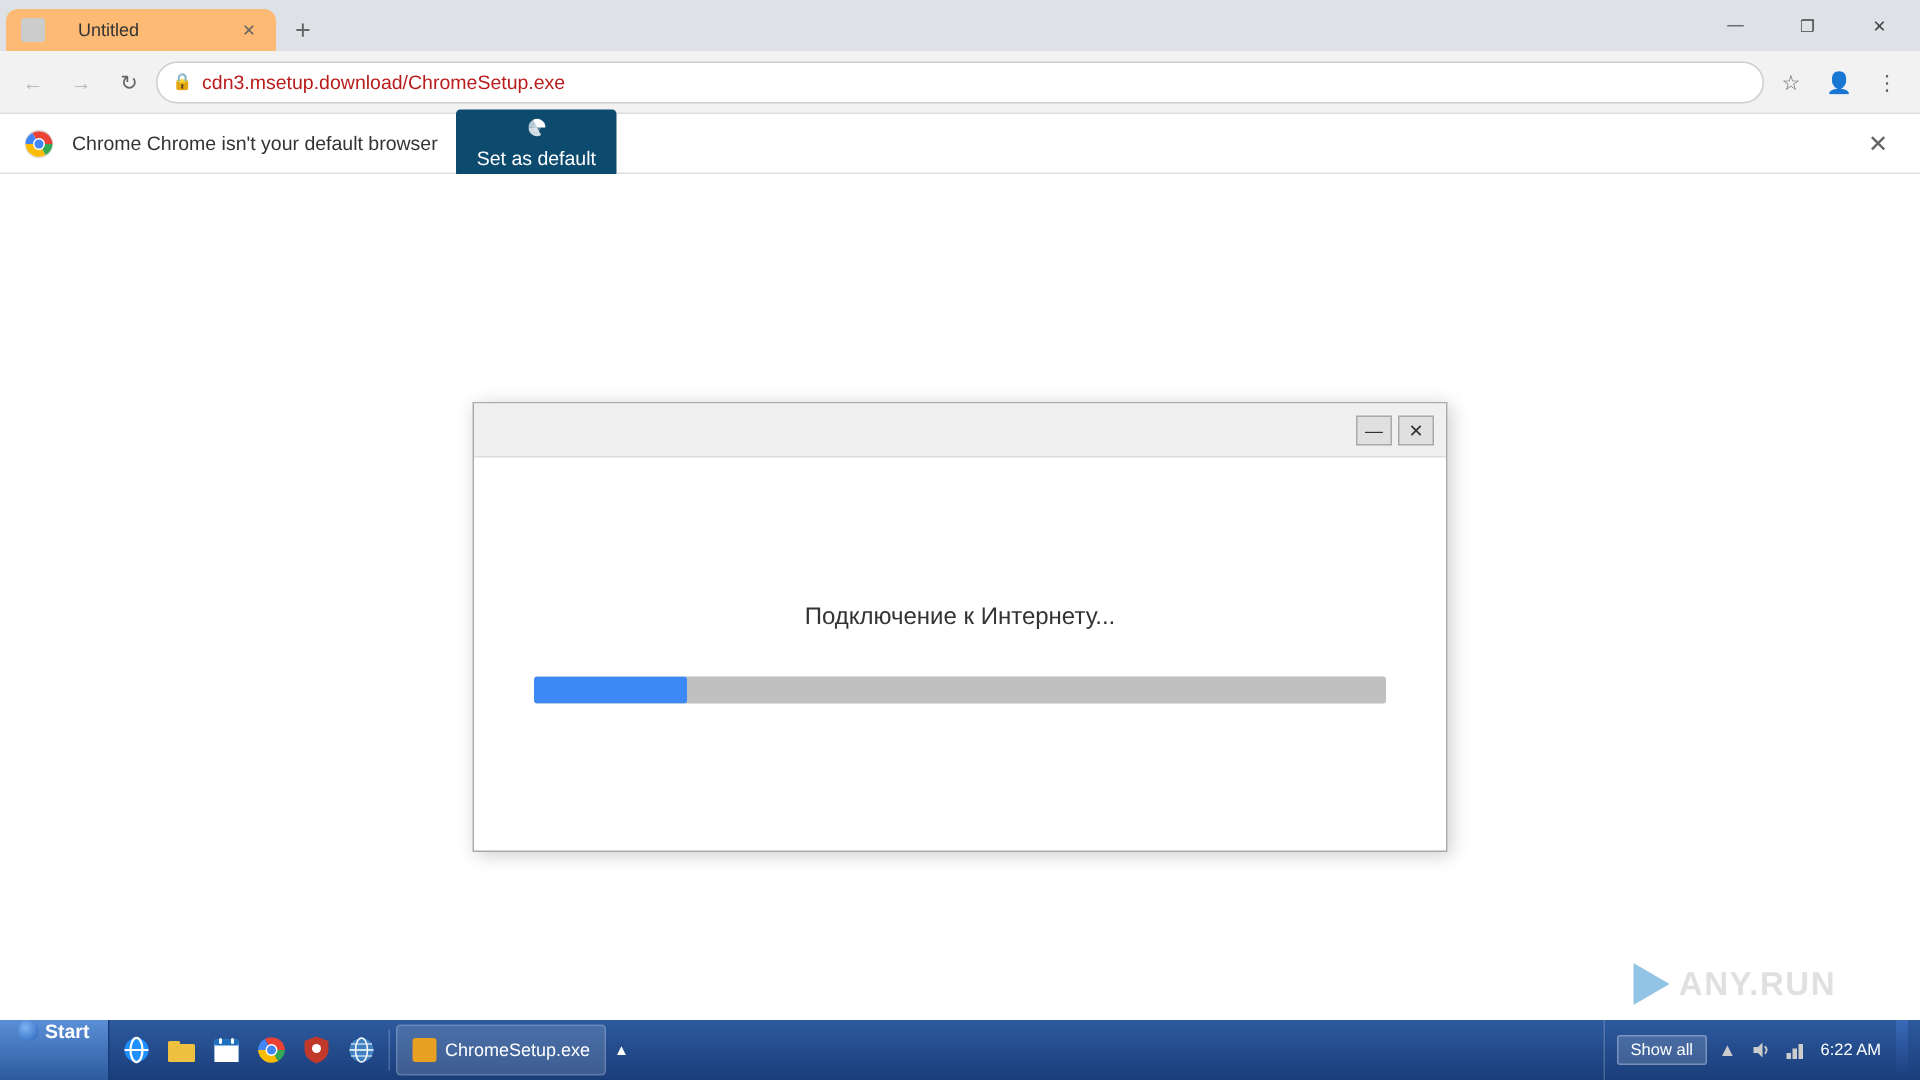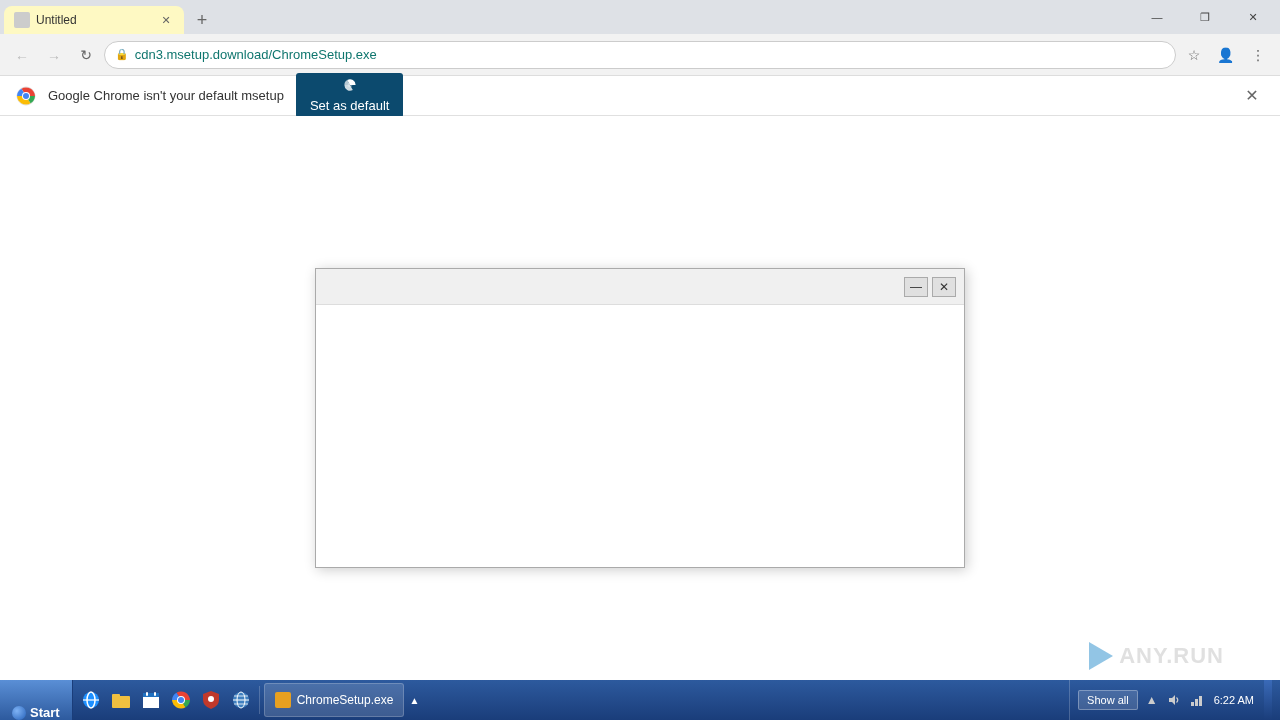--- a/index.html
+++ b/index.html
@@ -33,31 +33,31 @@
 
     .tab-strip {
       display: flex;
       align-items: flex-end;
       height: 100%;
       flex: 1;
     }
 
     .tab {
       height: 28px;
-      background: #fef9c3;
+      background: #fdba74;
       border-radius: 8px 8px 0 0;
       display: flex;
       align-items: center;
       padding: 0 10px;
       min-width: 180px;
       max-width: 220px;
       position: relative;
       font-size: 12px;
       color: #333;
-      gap: 6px;
+      gap: 22px;
     }
 
     .tab-favicon {
       width: 16px;
       height: 16px;
       background: #ccc;
       border-radius: 2px;
       flex-shrink: 0;
     }
 
@@ -151,21 +151,21 @@
       color: #333;
     }
 
     .lock-icon {
       color: #888;
       font-size: 11px;
     }
 
     .url-text {
       font-size: 13px;
-      color: #0f766e;
+      color: #b91c1c;
     }
 
     .url-action-btn {
       width: 28px;
       height: 28px;
       border-radius: 50%;
       display: flex;
       align-items: center;
       justify-content: center;
       font-size: 14px;
@@ -292,21 +292,21 @@
       height: 100%;
       background: #3d8af7;
       border-radius: 2px;
     }
 
     .start-btn {
       height: 40px;
       padding: 0 12px;
       background: linear-gradient(to bottom, #5a8fd6, #2d5a9e);
       display: flex;
-      align-items: flex-end;
+      align-items: flex-start;
       gap: 4px;
       font-size: 13px;
       font-weight: bold;
       color: #fff;
       cursor: pointer;
       border-right: 1px solid #1a3d7a;
     }
 
     .start-orb {
       width: 14px;
@@ -515,40 +515,48 @@
   <div class="notification-bar">
     <svg class="chrome-svg-logo" viewBox="0 0 20 20" xmlns="http://www.w3.org/2000/svg">
       <circle cx="10" cy="10" r="9" fill="none" stroke="#ddd" stroke-width="1"></circle>
       <path d="M10 10 L19 10 A9 9 0 0 0 5.5 2.7 Z" fill="#ea4335"></path>
       <path d="M10 10 L5.5 2.7 A9 9 0 0 0 1 10 Z" fill="#4285f4"></path>
       <path d="M10 10 L1 10 A9 9 0 0 0 14.5 17.3 Z" fill="#fbbc05"></path>
       <path d="M10 10 L14.5 17.3 A9 9 0 0 0 19 10 Z" fill="#34a853"></path>
       <circle cx="10" cy="10" r="4" fill="white"></circle>
       <circle cx="10" cy="10" r="3" fill="#4285f4"></circle>
     </svg>
-    <span>Google Chrome isn't your default msetup</span>
+    <span>Chrome Chrome isn't your default browser</span>
     <button class="set-default-btn">
       <svg width="14" height="14" viewBox="0 0 20 20">
         <circle cx="10" cy="10" r="8" fill="none"></circle>
         <path d="M10 10 L18 10 A8 8 0 0 0 6 2.9 Z" fill="#fff"></path>
         <path d="M10 10 L6 2.9 A8 8 0 0 0 2 10 Z" fill="#fff" opacity="0.7"></path>
         <path d="M10 10 L2 10 A8 8 0 0 0 14 17.1 Z" fill="#fff" opacity="0.8"></path>
         <circle cx="10" cy="10" r="3.5" fill="rgba(255,255,255,0.3)"></circle>
       </svg>
       <span>Set as default</span>
     </button>
     <div class="notif-close">✕</div>
   </div>
 
   <div class="page-content">
 
     <div class="setup-dialog">
       <div class="dialog-title-bar">
         <div class="dialog-ctrl">—</div>
         <div class="dialog-ctrl">✕</div>
+      </div>
+      <div class="dialog-body">
+        <span class="dialog-text">Подключение к Интернету...</span>
+        <div class="progress-container">
+          <div class="progress-bar-bg">
+            <div class="progress-bar-fill" style="width: 18%;"></div>
+          </div>
+        </div>
       </div>
     </div>
 
     <div class="anyrun-watermark">
       <div class="anyrun-play"></div>
       <span class="anyrun-text">ANY.RUN</span>
     </div>
 
   </div>
 

